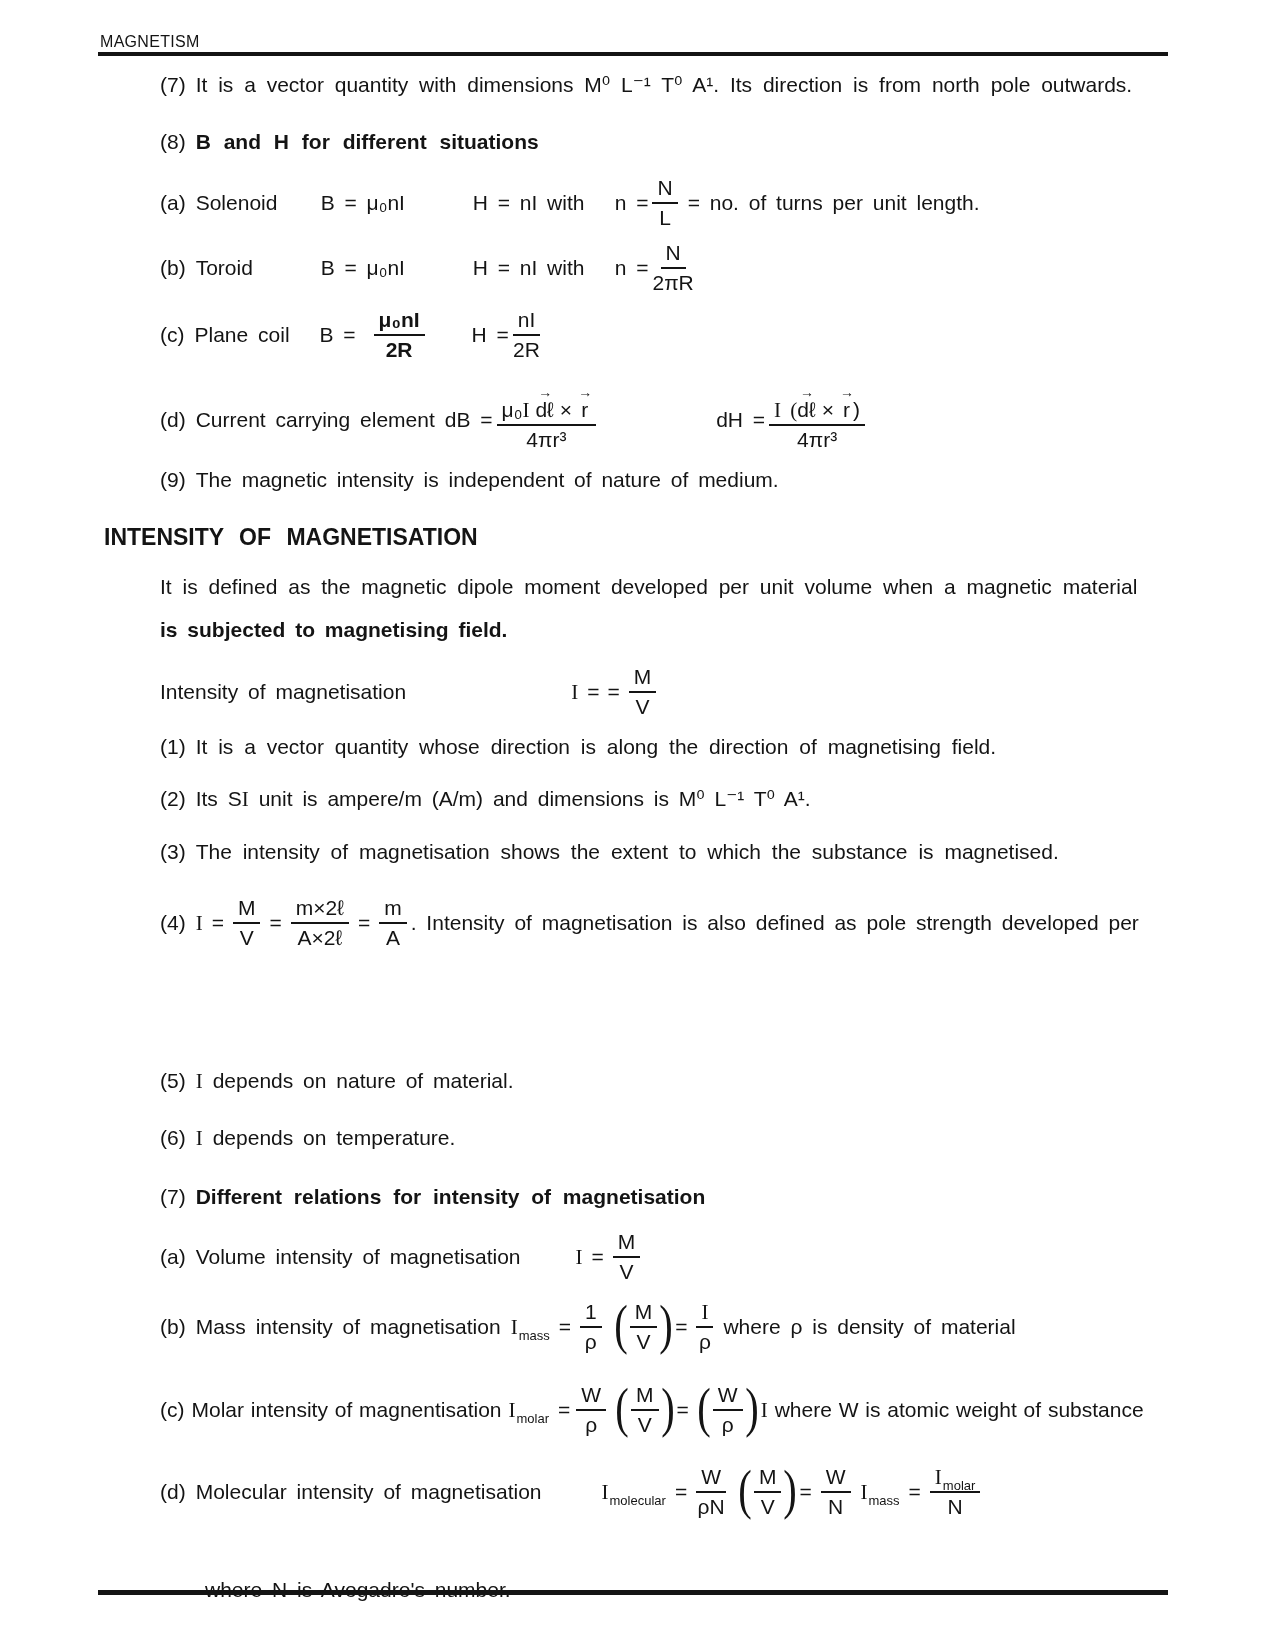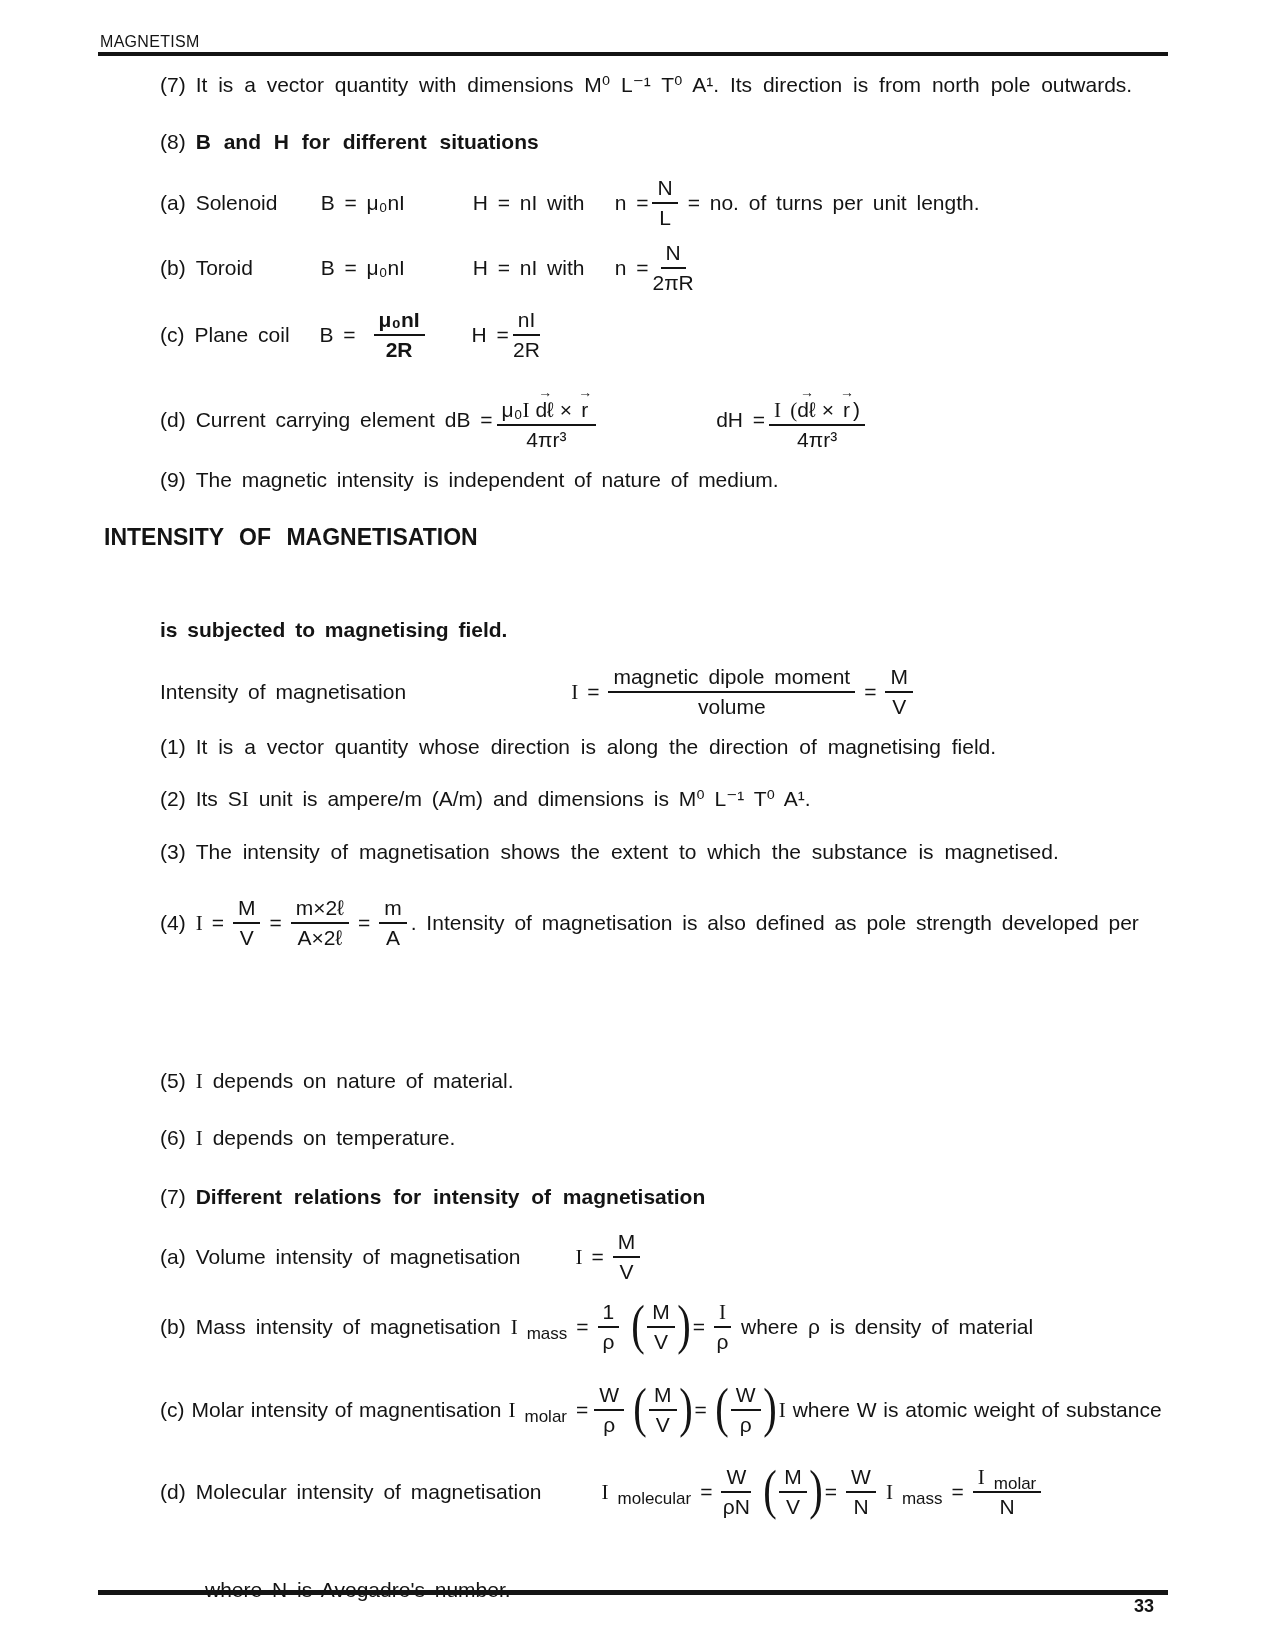--- a/index.html
+++ b/index.html
@@ -31,21 +31,21 @@
   .bcol > * + *{margin-left:18px;font-weight:bold;}
   .hcol{display:inline-block;width:132px;}
   .frac{display:inline-flex;flex-direction:column;align-items:center;text-align:center;}
   .fnum{display:flex;align-items:flex-end;justify-content:center;
         border-bottom:2px solid #141414;padding:0 5px 2px;}
   .fnum > * + *{margin-left:6px;}
   .fden{padding-top:2px;}
   .vec{display:inline-flex;flex-direction:column;align-items:center;}
   .arr{font-size:14px;line-height:9px;height:10px;letter-spacing:-1px;}
   .isub{display:inline-flex;align-items:flex-end;}
-  .sub{font-size:17px;line-height:1;transform:translateY(3px);margin-left:9px;}
+  .sub{font-size:13px;line-height:1;transform:translateY(3px);margin-left:1px;}
   .bigp{display:inline-block;font-family:"Liberation Serif","DejaVu Serif",serif;
         font-size:54px;font-weight:normal;line-height:1;transform:scaleX(.75);margin-top:-5px;}
   .eq{margin-left:9px;margin-right:-1px;}
 </style>
 </head>
 <body>
 
 <div class="page">
 
   <div class="h-top">MAGNETISM</div>
@@ -60,23 +60,24 @@
   <div class="line" style="top:236px;height:64px;"><span>(b)</span><span class="sit-label">Toroid</span><span class="bcol"><span>B = μ₀nI</span></span><span class="hcol">H = nI with</span><span>n =</span><span class="frac m4"><span class="fnum">N</span><span class="fden">2πR</span></span></div>
 
   <div class="line" style="top:303px;height:64px;"><span>(c)</span><span class="sit-label">Plane coil</span><span class="bcol"><span>B =</span><span class="frac"><span class="fnum">μ₀nI</span><span class="fden">2R</span></span></span><span>H =</span><span class="frac m4"><span class="fnum">nI</span><span class="fden">2R</span></span></div>
 
   <div class="line" style="top:381px;height:78px;"><span>(d)</span><span>Current carrying element</span><span>dB =</span><span class="frac m4"><span class="fnum"><span><span>μ₀</span><span class="ri">I</span></span><span class="vec"><span class="arr">→</span><span>dℓ</span></span><span>×</span><span class="vec"><span class="arr">→</span><span>r</span></span></span><span class="fden">4πr³</span></span><span class="ml120">dH =</span><span class="frac m4"><span class="fnum"><span class="ri">I (</span><span class="vec m0"><span class="arr">→</span><span>dℓ</span></span><span>×</span><span class="vec"><span class="arr">→</span><span>r</span></span><span class="m0">)</span></span><span class="fden">4πr³</span></span></div>
 
   <div class="line" style="top:468px;"><span>(9)</span><span>The magnetic intensity is independent of nature of medium.</span></div>
 
   <div class="h-main">INTENSITY OF MAGNETISATION</div>
 
+  <div class="line ws5" style="top:575px;"><span>It is defined as the magnetic dipole moment developed per unit volume when a magnetic material</span></div>
   <div class="line" style="top:618px;font-weight:bold;"><span>is subjected to magnetising field.</span></div>
 
-  <div class="line" style="top:660px;height:64px;"><span>Intensity of magnetisation</span><span class="ri ml165">I</span><span class="eq">=</span><span class="frac"><span class="fnum">magnetic dipole moment</span><span class="fden">volume</span></span><span class="eq">=</span><span class="frac"><span class="fnum">M</span><span class="fden">V</span></span></div>
+  <div class="line" style="top:660px;height:64px;"><span>Intensity of magnetisation</span><span class="ri ml165">I</span><span class="eq">=</span><span class="eq">=</span><span class="frac"><span class="fnum">M</span><span class="fden">V</span></span></div>
 
   <div class="line ws5" style="top:735px;"><span>(1)</span><span>It is a vector quantity whose direction is along the direction of magnetising field.</span></div>
 
   <div class="line" style="top:787px;"><span>(2)</span><span>Its S</span><span class="ri m0">I</span><span>unit is ampere/m (A/m) and dimensions is M⁰ L⁻¹ T⁰ A¹.</span></div>
 
   <div class="line ws5" style="top:840px;"><span>(3)</span><span>The intensity of magnetisation shows the extent to which the substance is magnetised.</span></div>
 
   <div class="line" style="top:891px;height:64px;"><span>(4)</span><span class="ri">I</span><span class="eq">=</span><span class="frac"><span class="fnum">M</span><span class="fden">V</span></span><span class="eq">=</span><span class="frac"><span class="fnum">m×2ℓ</span><span class="fden">A×2ℓ</span></span><span class="eq">=</span><span class="frac"><span class="fnum">m</span><span class="fden">A</span></span><span class="m4">. Intensity of magnetisation is also defined as pole strength developed per</span></div>
 
 
@@ -90,15 +91,14 @@
 
   <div class="line" style="top:1295px;height:64px;"><span>(b)</span><span>Mass intensity of magnetisation</span><span class="isub"><span class="ri">I</span><span class="sub">mass</span></span><span class="eq">=</span><span class="frac"><span class="fnum">1</span><span class="fden">ρ</span></span><span class="bigp">(</span><span class="frac m0"><span class="fnum">M</span><span class="fden">V</span></span><span class="bigp m0">)</span><span class="eq m0">=</span><span class="frac"><span class="fnum ri">I</span><span class="fden">ρ</span></span><span>where ρ is density of material</span></div>
 
   <div class="line ws1 tightgap" style="top:1378px;height:64px;"><span>(c)</span><span>Molar intensity of magnentisation</span><span class="isub"><span class="ri">I</span><span class="sub">molar</span></span><span class="eq">=</span><span class="frac"><span class="fnum">W</span><span class="fden">ρ</span></span><span class="bigp">(</span><span class="frac m0"><span class="fnum">M</span><span class="fden">V</span></span><span class="bigp m0">)</span><span class="eq m0">=</span><span class="bigp">(</span><span class="frac m0"><span class="fnum">W</span><span class="fden">ρ</span></span><span class="bigp m0">)</span><span class="ri m0">I</span><span>where W is atomic weight of substance</span></div>
 
   <div class="line" style="top:1460px;height:64px;"><span>(d)</span><span>Molecular intensity of magnetisation</span><span class="isub ml60"><span class="ri">I</span><span class="sub">molecular</span></span><span class="eq">=</span><span class="frac"><span class="fnum">W</span><span class="fden">ρN</span></span><span class="bigp">(</span><span class="frac m0"><span class="fnum">M</span><span class="fden">V</span></span><span class="bigp m0">)</span><span class="eq m0">=</span><span class="frac"><span class="fnum">W</span><span class="fden">N</span></span><span class="isub"><span class="ri">I</span><span class="sub">mass</span></span><span class="eq">=</span><span class="frac"><span class="fnum"><span class="isub"><span class="ri">I</span><span class="sub">molar</span></span></span><span class="fden">N</span></span></div>
 
   <div class="line" style="top:1578px;left:205px;"><span>where N is Avogadro's number.</span></div>
 
   <div class="rule bottom"></div>
-  <div class="pageno">33</div>
 
 </div>
 
 </body></html>

